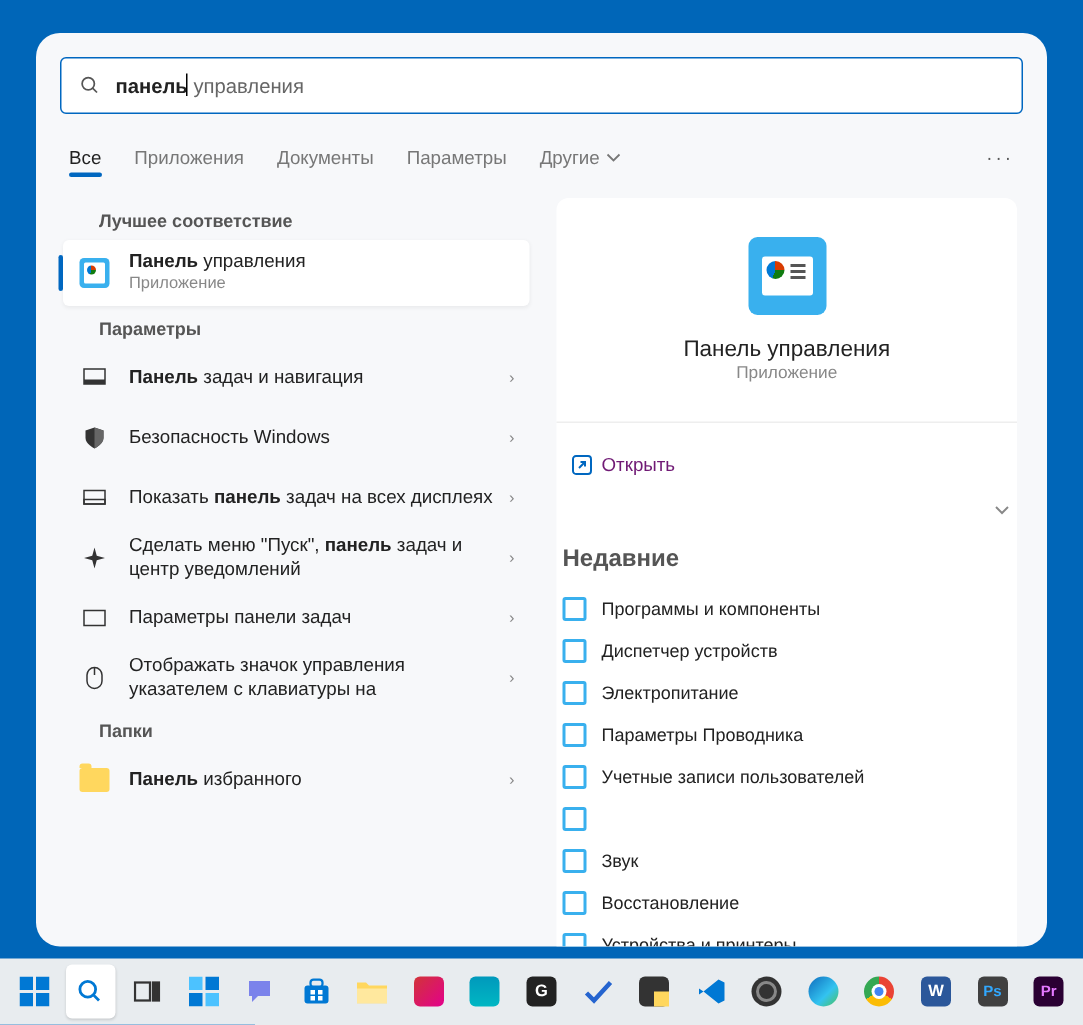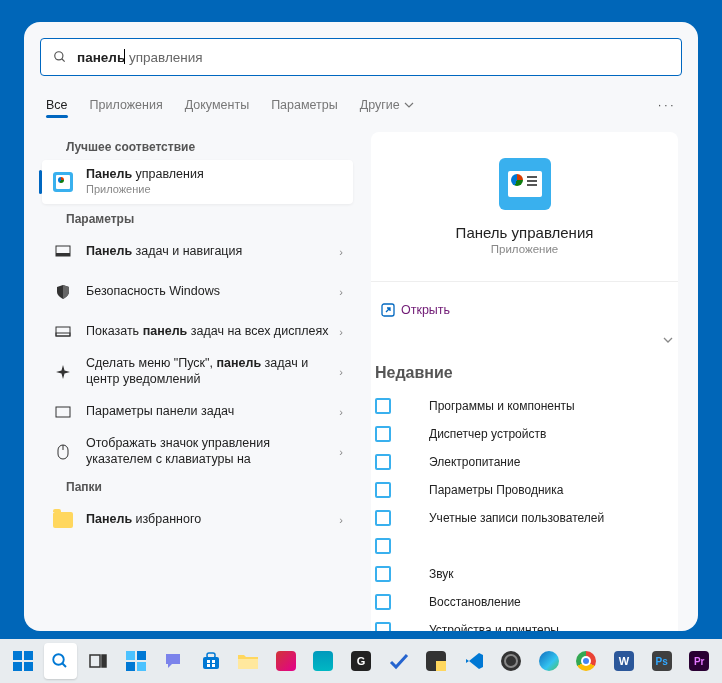--- a/index.html
+++ b/index.html
@@ -38,21 +38,21 @@
 .hero-icon-inner::before { content:""; position:absolute; left:3px; top:3px; width:12px; height:12px; border-radius:50%; background: conic-gradient(#d83b01 0 90deg, #107c10 90deg 200deg, #0078d4 200deg 360deg); }
 .hero-icon-inner::after { content:""; position:absolute; right:5px; top:5px; width:10px; height:2px; background:#555; box-shadow: 0 4px 0 #555, 0 8px 0 #555; }
 .hero-title { font-size:15px; color:#222; font-weight:400; }
 .hero-sub { font-size:11.5px; color:#888; margin-top:2px; }
 .divider { height:1px; background:#eee; margin: 10px 0; }
 .action-row { display:flex; align-items:center; height:36px; padding:0 4px; font-size:12.5px; color:#0067c0; cursor:pointer; }
 .action-row .aicon { width:26px; display:flex; justify-content:center; color:#0067c0; }
 .action-row .label { flex:1; color:#701a75; }
 .expand-row { display:flex; justify-content:flex-end; padding-right:4px; height:24px; align-items:center; color:#888; cursor:pointer; }
 .recent-title { font-size:16px; color:#555; font-weight:600; margin: 12px 0 10px 4px; }
-.recent-row { display:flex; align-items:center; height:28px; padding-left:4px; font-size:12px; color:#222; cursor:pointer;gap:28px; }
+.recent-row { display:flex; align-items:center; height:28px; padding-left:4px; font-size:12px; color:#222; cursor:pointer; }
 .recent-icn { width:16px; height:16px; margin-right:10px; background:#39b0ee; border-radius:2px; position:relative; }
 .recent-icn::after { content:""; position:absolute; left:2px; top:2px; right:2px; bottom:2px; background:#fff; }
 
 .si { width:18px; height:18px; display:flex; align-items:center; justify-content:center; color:#333; }
 .folder-icn { width:20px; height:16px; background:#ffd75e; border-radius:2px; position:relative; }
 .folder-icn::before { content:""; position:absolute; top:-3px; left:0; width:8px; height:3px; background:#ffd75e; border-radius:2px 2px 0 0; }
 .cp-mini { width:20px;height:20px; background:#39b0ee; border-radius:3px; position:relative; }
 .cp-mini::after { content:""; position:absolute; inset:3px; background:#fff; border-radius:1px; }
 .cp-mini::before { content:""; position:absolute; left:5px; top:5px; width:6px; height:6px; border-radius:50%; background: conic-gradient(#d83b01 0 90deg, #107c10 90deg 200deg, #0078d4 200deg 360deg); z-index:1;}
 

